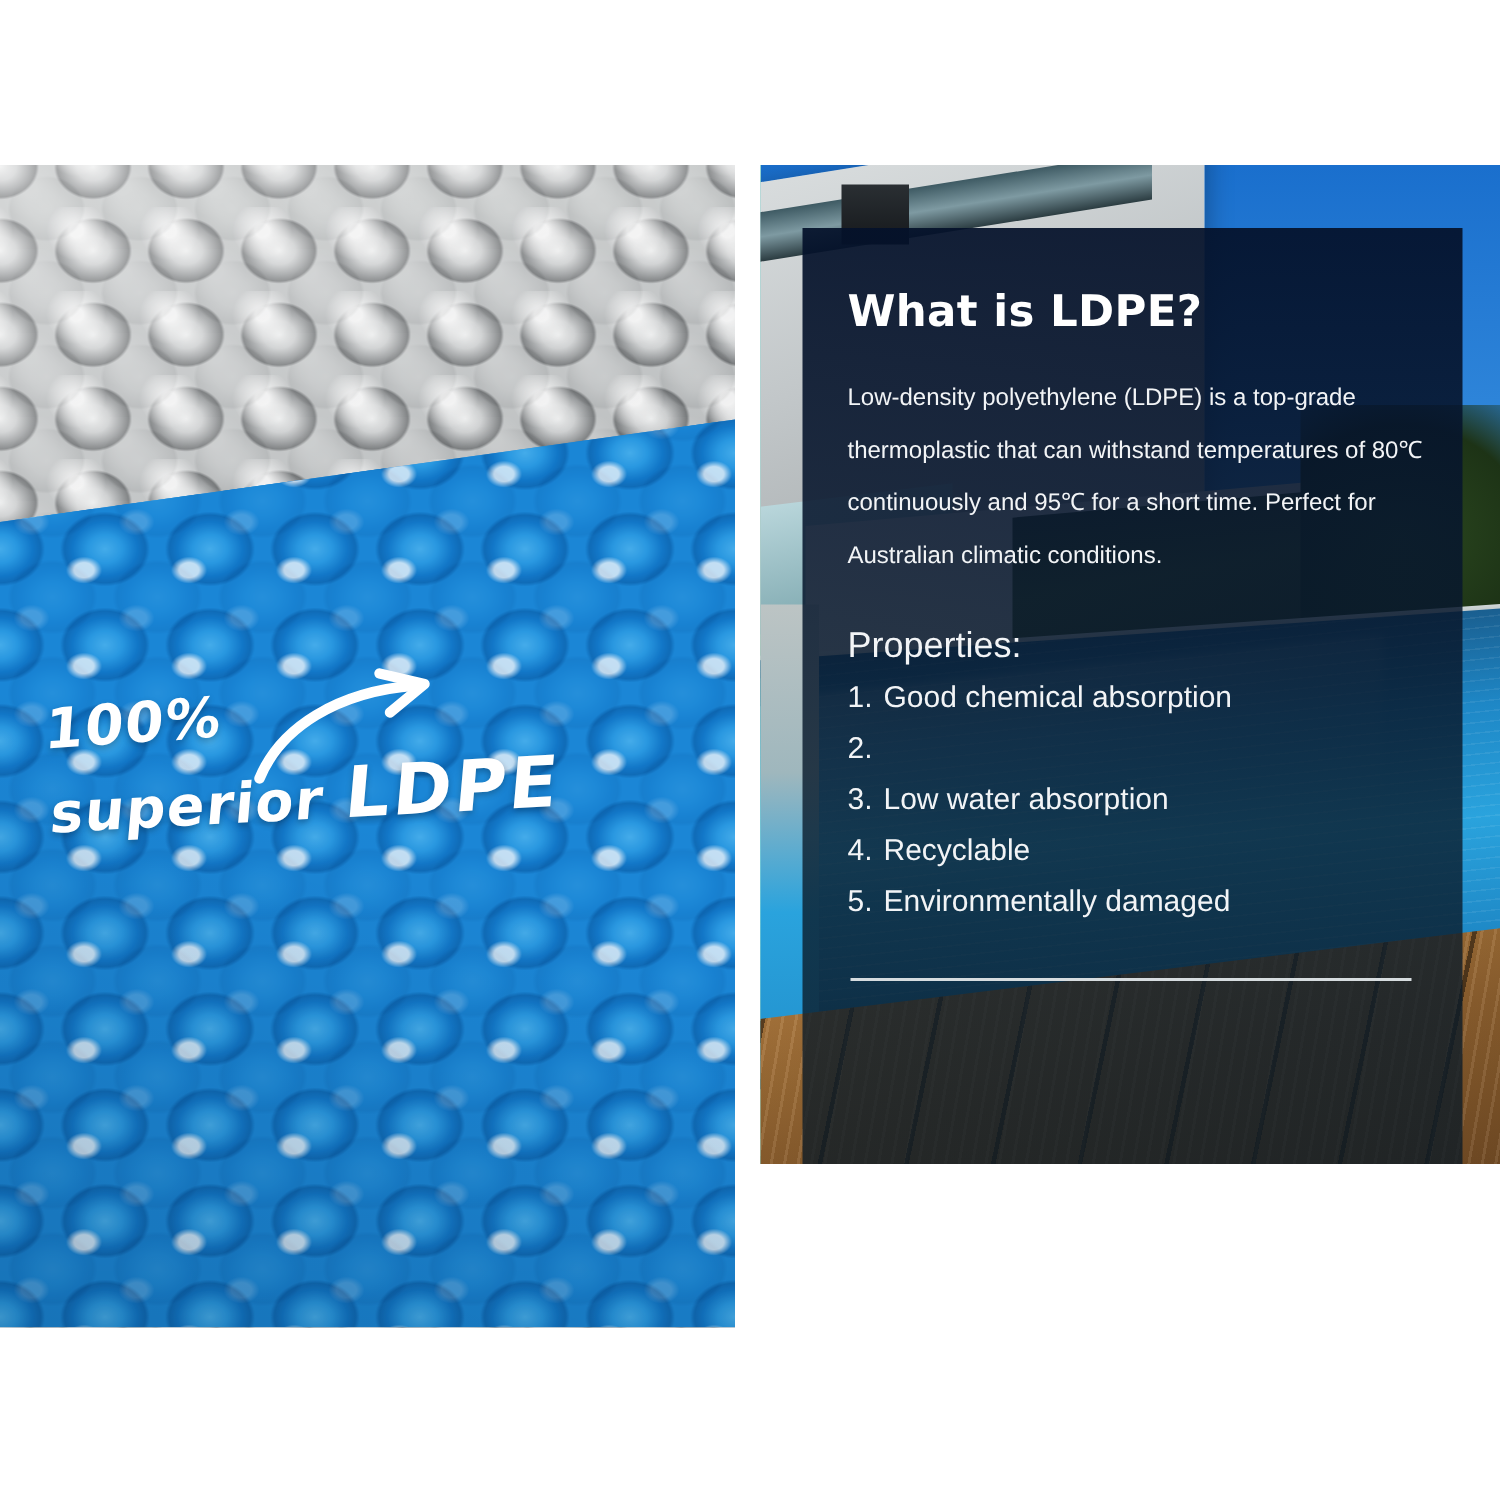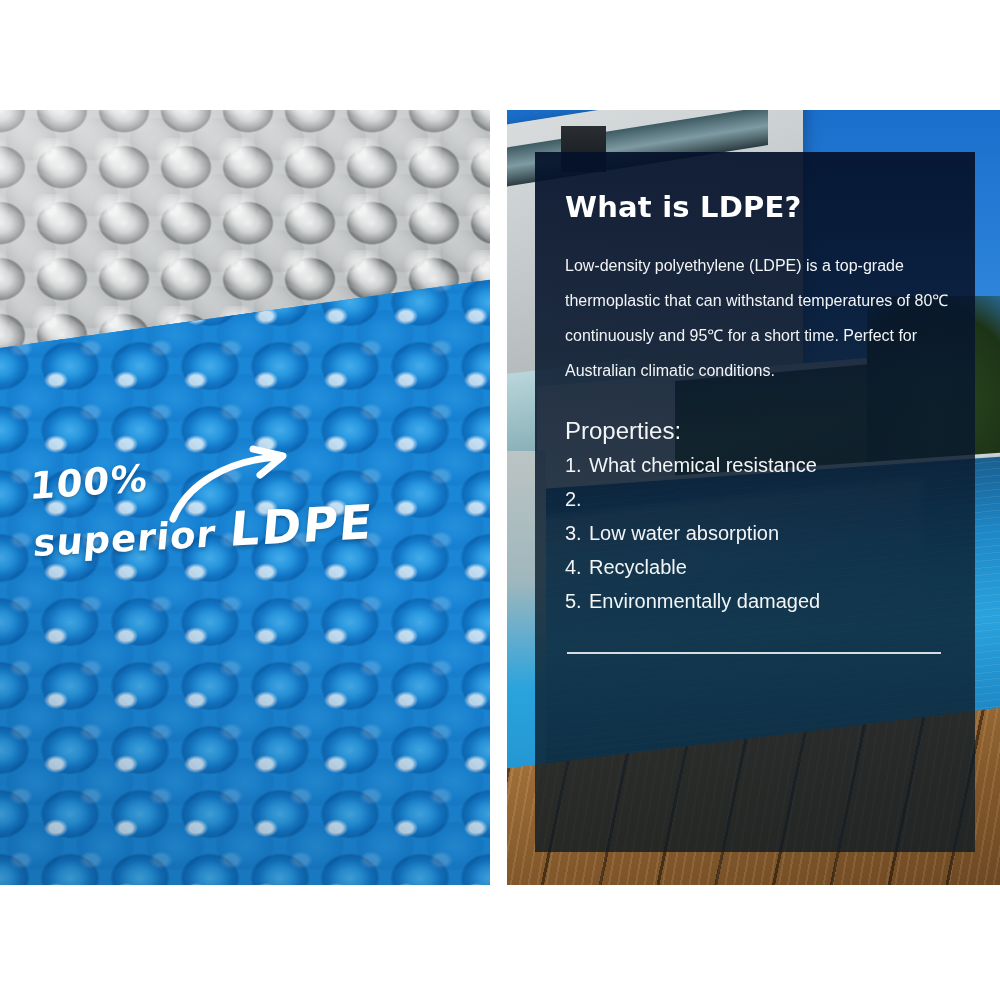--- a/index.html
+++ b/index.html
@@ -96,21 +96,21 @@
   .arrow-svg {
     position: absolute;
     left: 165px; top: 335px;
     z-index: 7;
   }
 
   
   .right-panel {
     position: absolute;
     left: 507px; top: 110px;
-    width: 493px; height: 775px;
+    width: 493px; height: 666px;
     overflow: hidden;
     background: #86efac;
   }
   .photo {
     position: absolute; inset: 0;
   }
   
   .sky {
     position: absolute; left: 0; top: 0; right: 0; height: 47%;
     background: linear-gradient(180deg, #1a6fcd 0%, #2f86da 55%, #6fb0e6 100%);
@@ -305,21 +305,21 @@
 
       <div class="card-title">What is LDPE?</div>
 
       <div class="card-para">Low-density polyethylene (LDPE) is a top-grade thermoplastic that can withstand temperatures of 80℃ continuously and 95℃ for a short time. Perfect for Australian climatic conditions.</div>
 
       <div class="props-label">Properties:</div>
 
       <ul class="props-list">
         <li>
           <span class="prop-num">1.</span>
-          <span>What chemical resistance</span>
+          <span>Good chemical absorption</span>
         </li>
         <li>
           <span class="prop-num">2.</span>
         </li>
         <li>
           <span class="prop-num">3.</span>
           <span>Low water absorption</span>
         </li>
         <li>
           <span class="prop-num">4.</span>

